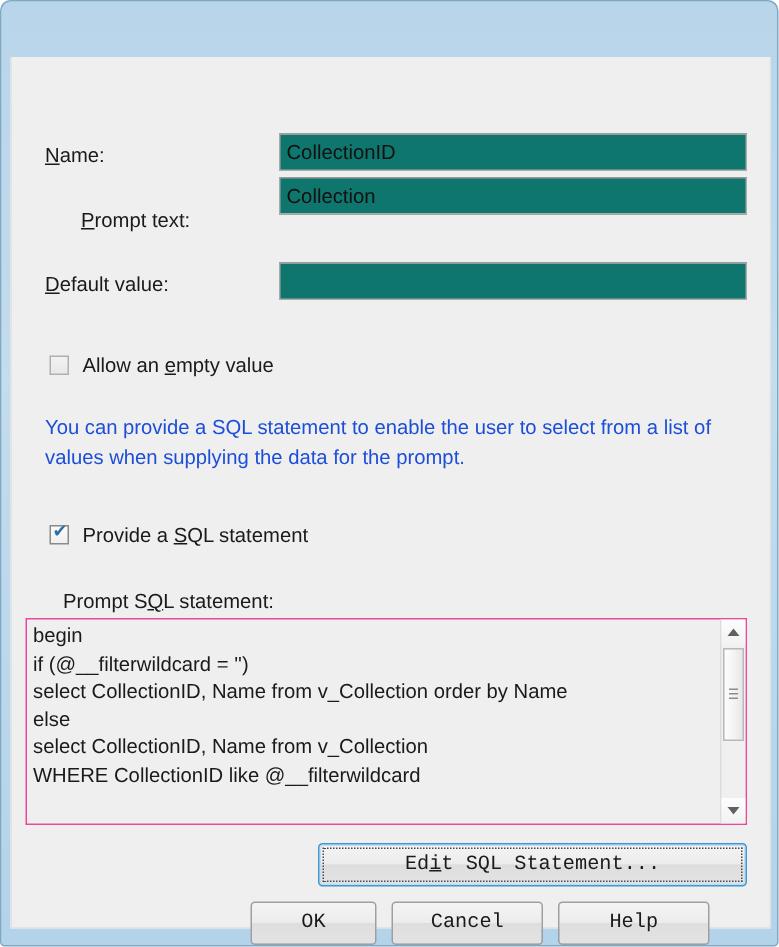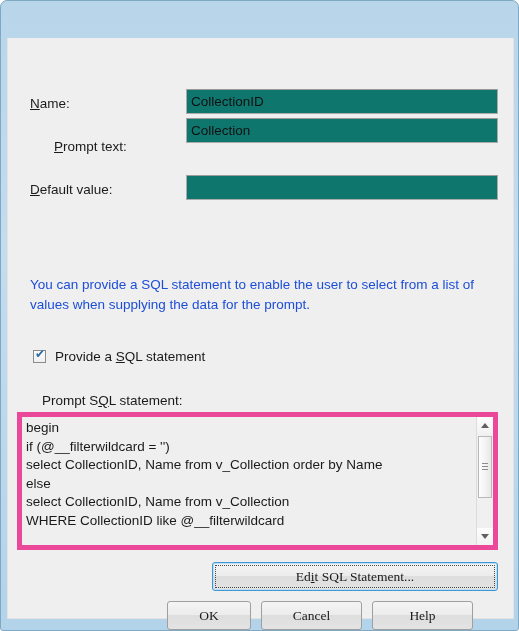--- a/index.html
+++ b/index.html
@@ -165,21 +165,21 @@
     font-size: 13.5px;
     color: #1a1a1a;
     white-space: nowrap;
   }
   .sql-label u { text-decoration: underline; }
 
   .sql-box {
     position: absolute;
     box-sizing: border-box;
     background: #efefef;
-    border: 5px solid #ec4899;
+    border: 1px solid #ec4899;
     overflow: hidden;
   }
   .sql-text {
     position: absolute;
     left: 4px;
     top: 2px;
     width: 456px;
     height: 128px;
     font-family: "Liberation Sans", sans-serif;
     font-size: 13.5px;
@@ -245,21 +245,21 @@
     margin-bottom: 2px;
   }
 
   
   .btn {
     position: absolute;
     box-sizing: border-box;
     background: linear-gradient(to bottom, #f4f4f4 0%, #ececec 48%, #dedede 50%, #e3e3e3 100%);
     border: 1px solid #9f9f9f;
     border-radius: 3px;
-    font-family: Liberation Serif, serif;
+    font-family: Liberation Mono, monospace;
     font-size: 13.5px;
     color: #1a1a1a;
     display: flex;
     align-items: center;
     justify-content: center;
     cursor: pointer;
     white-space: nowrap;
   }
   .btn u { text-decoration: underline; }
   .btn.focused {
@@ -284,20 +284,24 @@
 
       <div class="field-label" style="left:22px; top:58px;"><u>N</u>ame:</div>
       <input class="text-input" style="left: 178px; top: 51px; width: 312px;" value="CollectionID">
 
       <div class="field-label" style="left:22px; top:101px;margin-left:24px;"><u>P</u>rompt text:</div>
       <input class="text-input" style="left: 178px; top: 80px; width: 312px;" value="Collection">
 
       <div class="field-label" style="left:22px; top:144px;"><u>D</u>efault value:</div>
       <input class="text-input" style="left: 178px; top: 137px; width: 312px;" value="">
 
+      <div class="cb-row" style="left:25px; top:198px;">
+        <div class="cb-box disabled"></div>
+        <div class="cb-label disabled">Allow an <u>e</u>mpty value</div>
+      </div>
 
       <div class="description" style="left:22px; top:237px;">You can provide a SQL statement to enable the user to select from a list of values when supplying the data for the prompt.</div>
 
       <div class="cb-row" style="left:25px; top:311px;">
         <div class="cb-box">
           <span class="cb-check">✔</span>
         </div>
         <div class="cb-label">Provide a <u>S</u>QL statement</div>
       </div>
 

